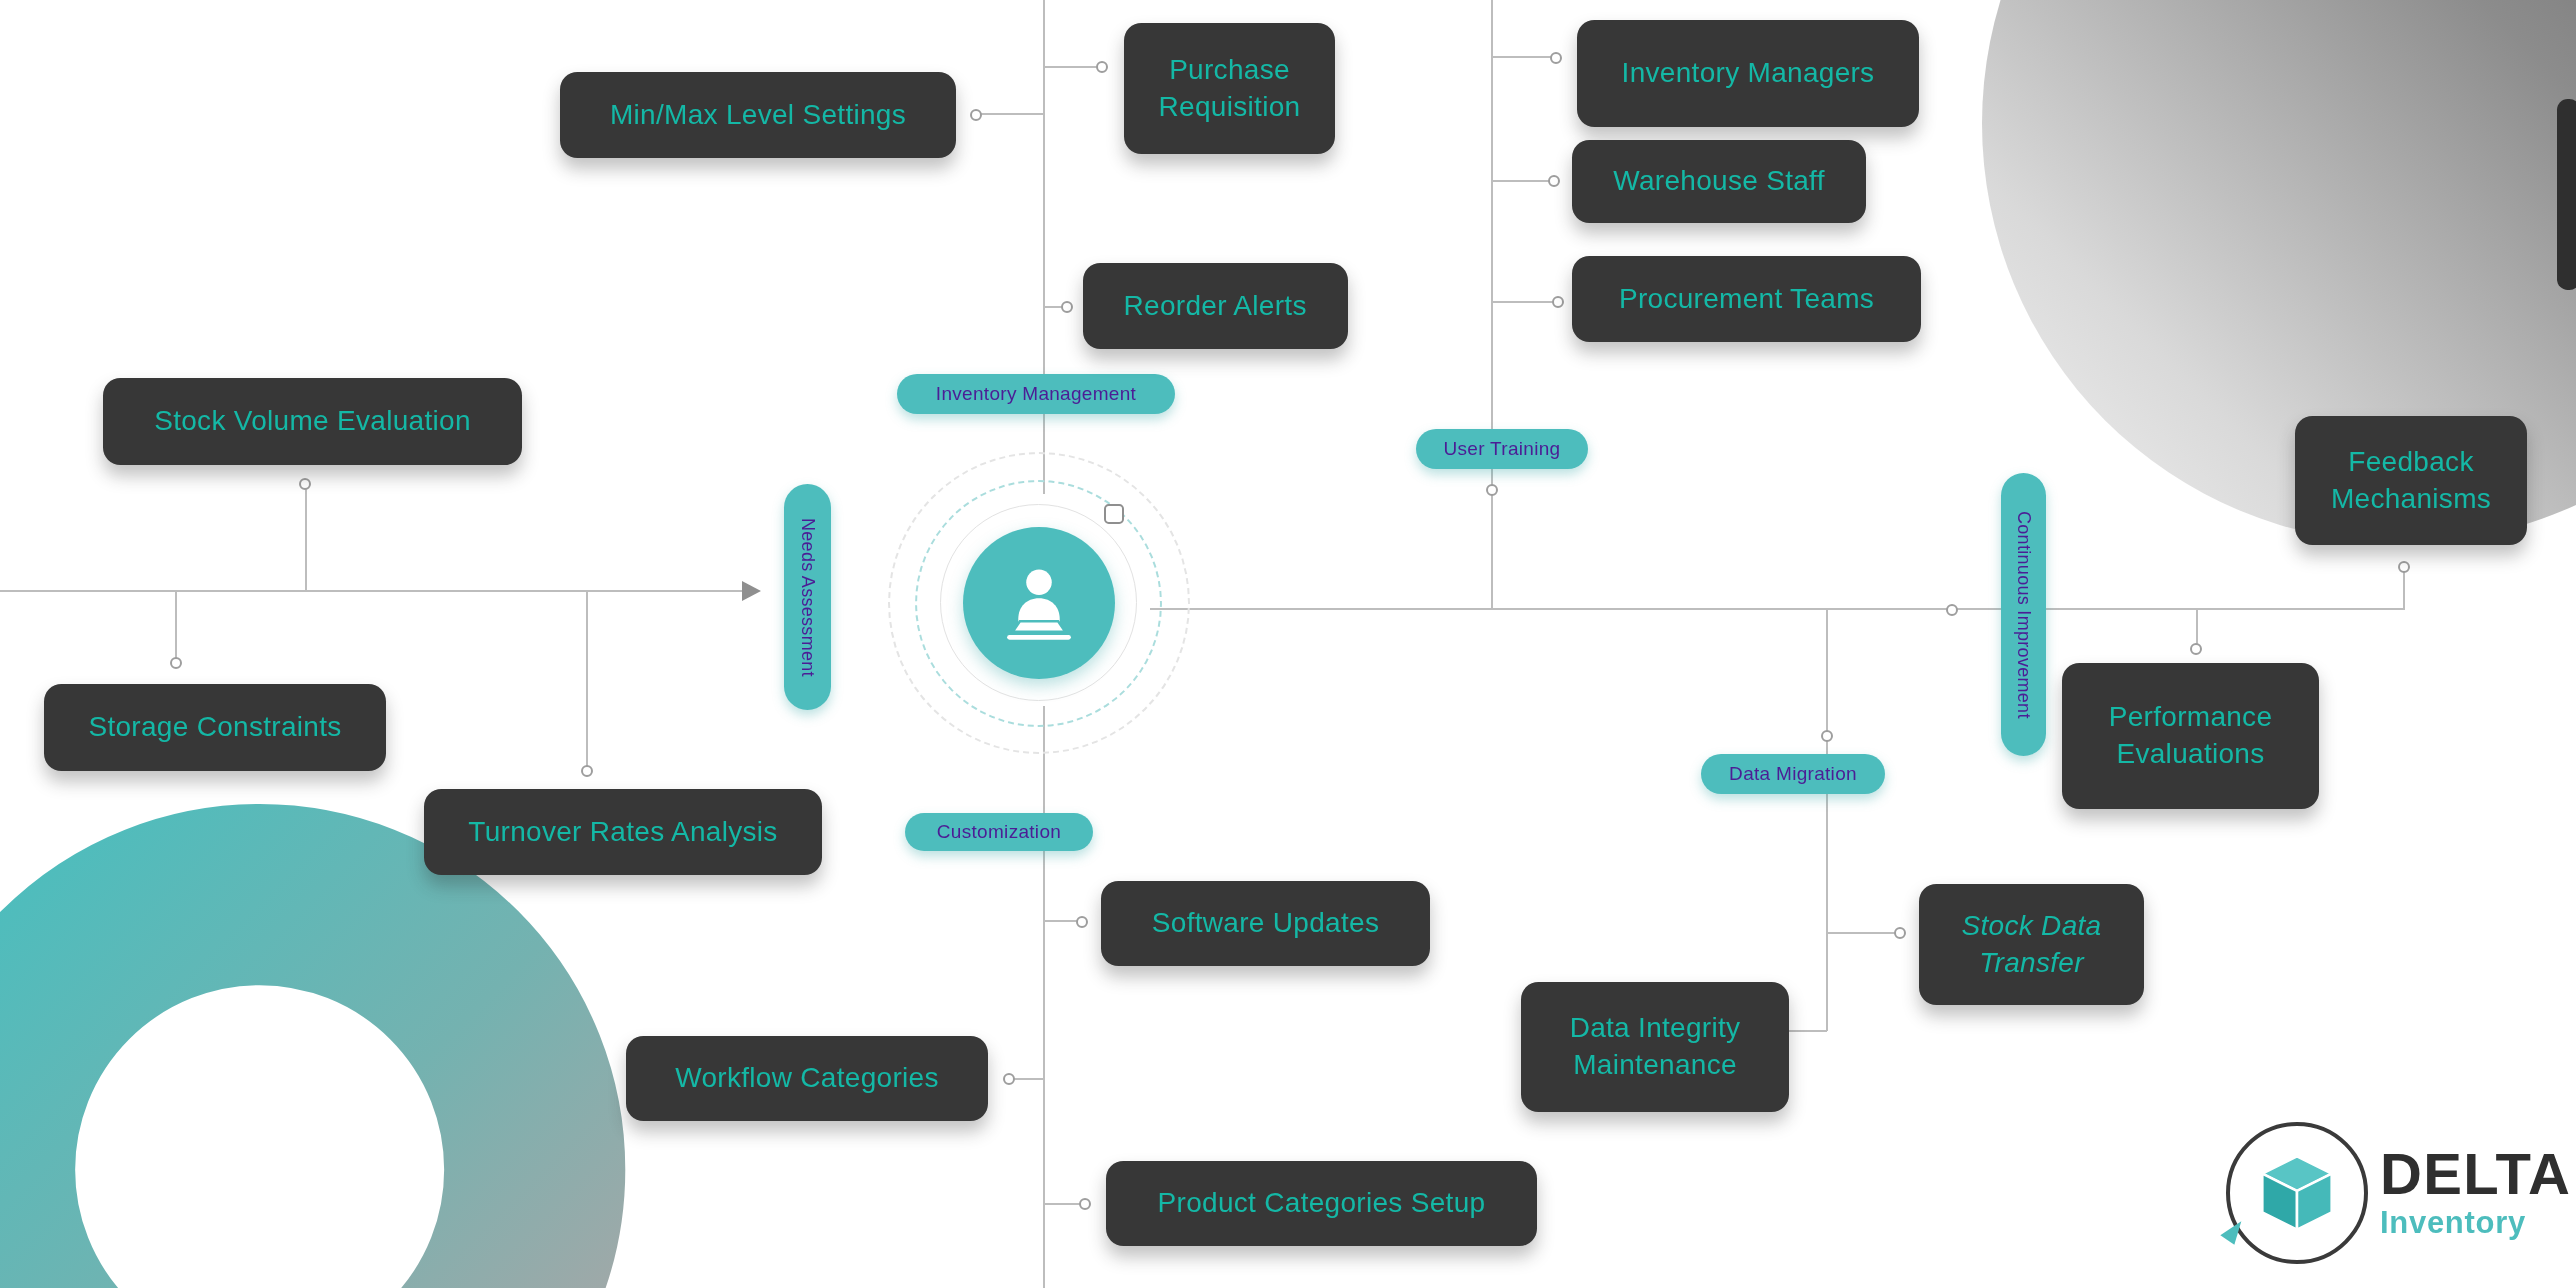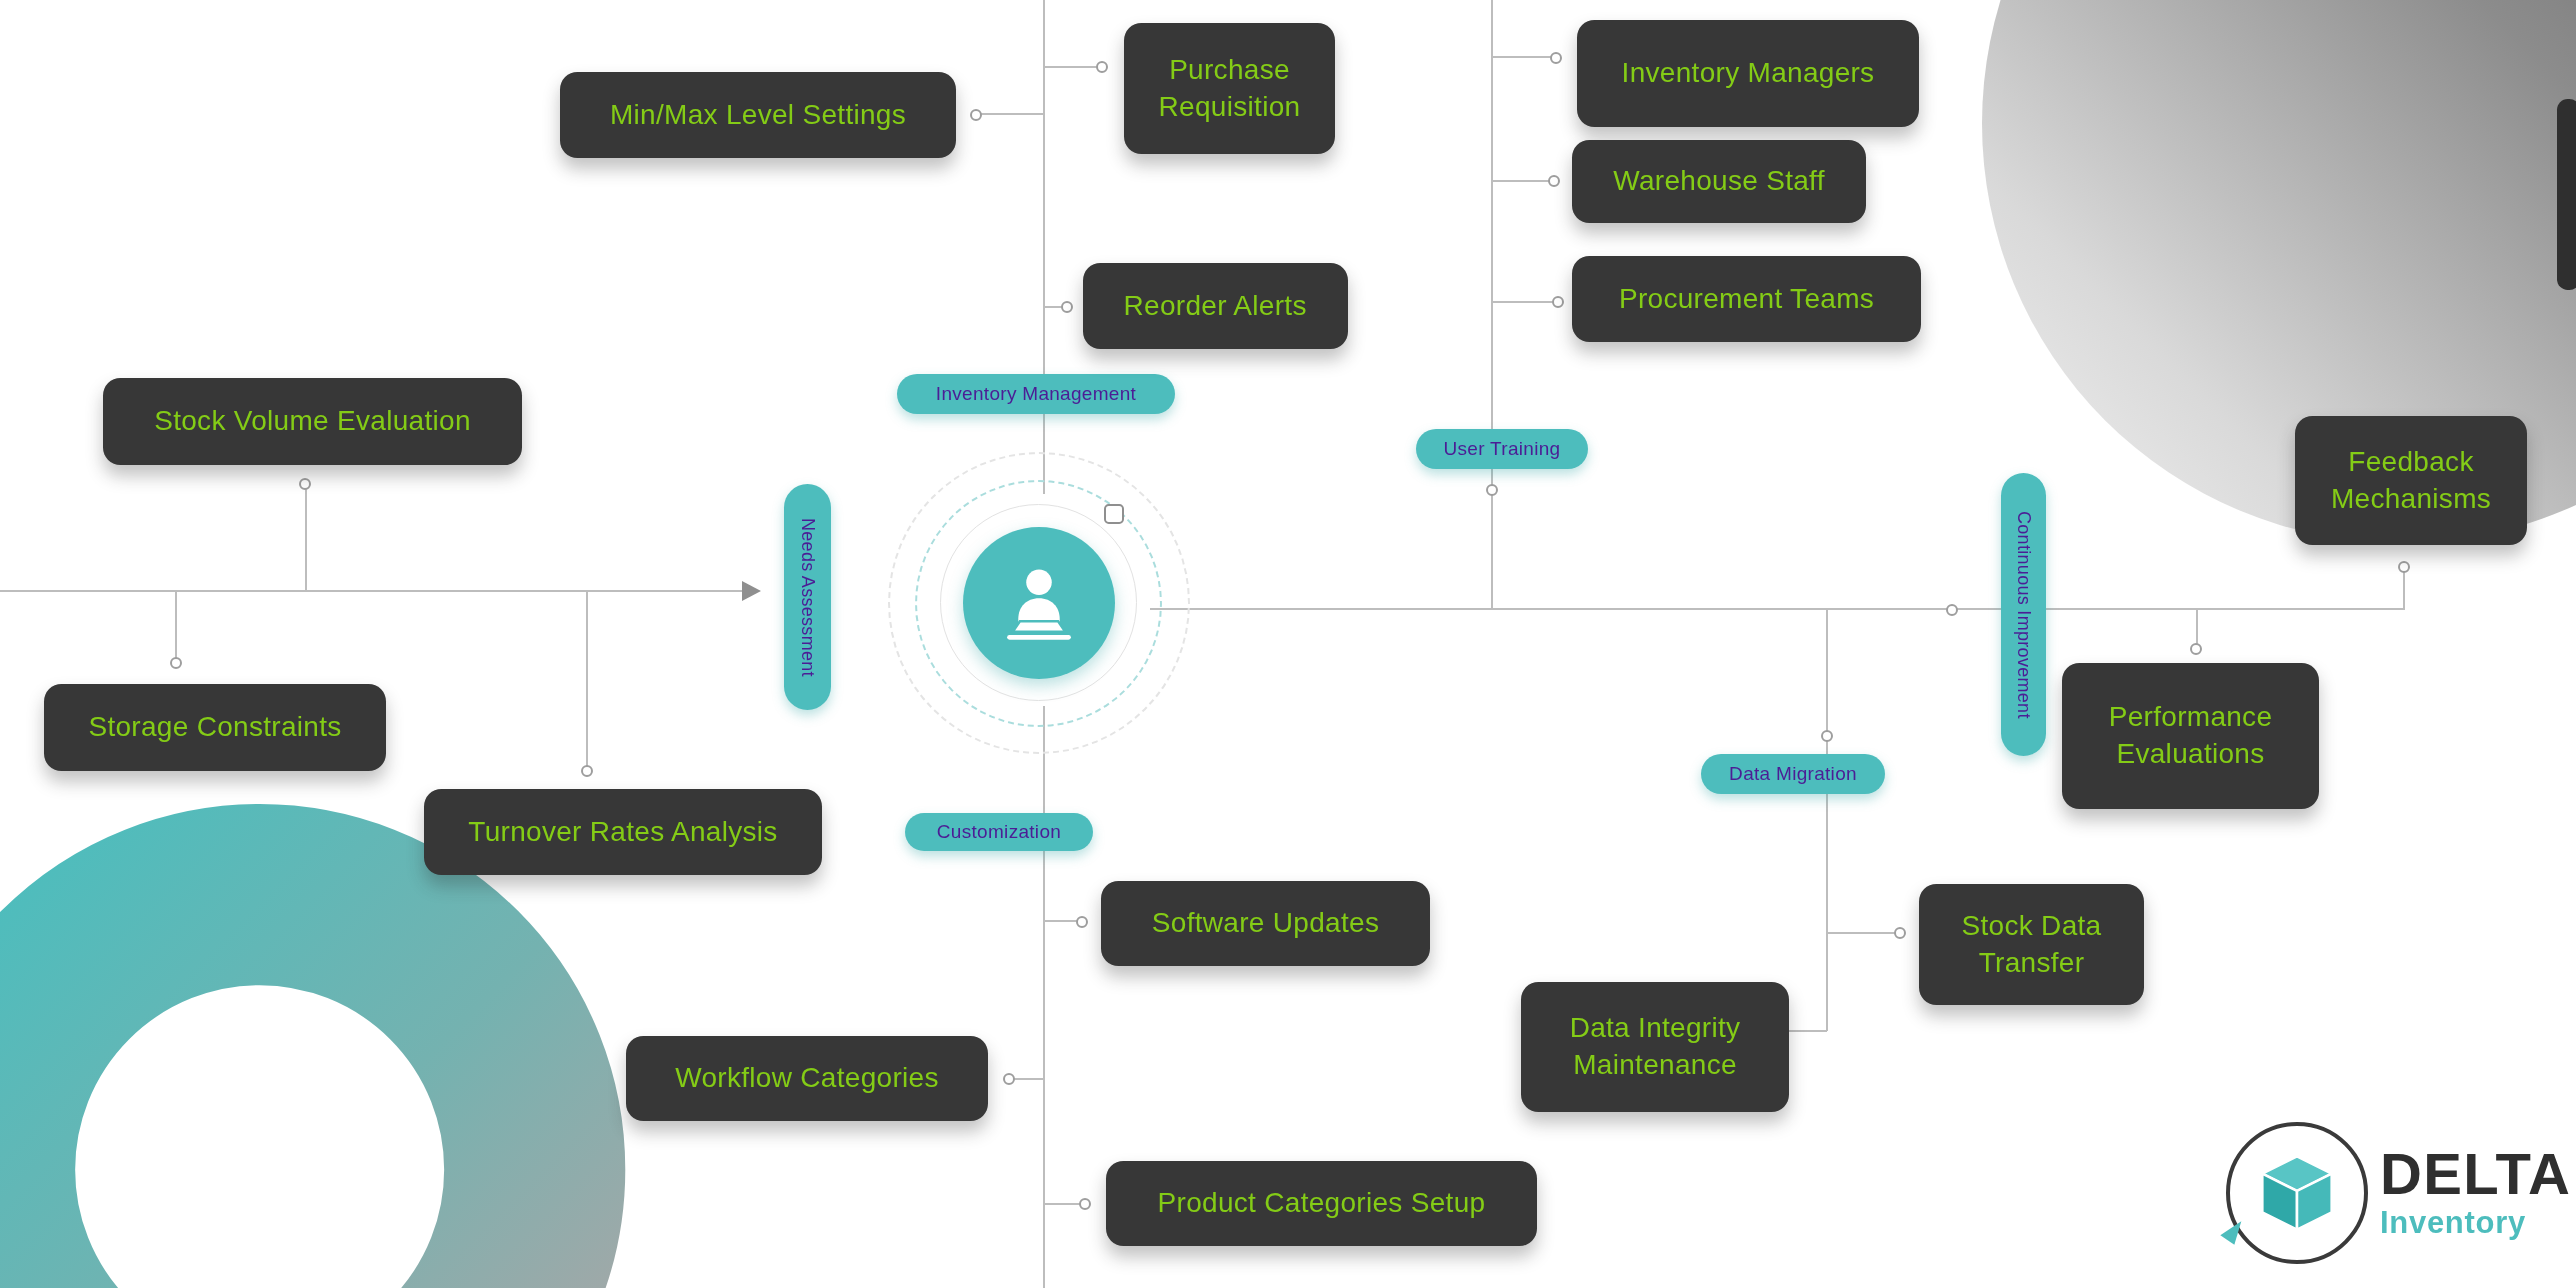--- a/index.html
+++ b/index.html
@@ -12,21 +12,21 @@
     background:linear-gradient(225deg,#5e5e5e 0%,#8c8c8c 38%,#d9d9d9 78%,#f4f4f4 100%); z-index:0; }
 
   
   .line { position:absolute; background:#bdbdbd; z-index:1; }
   .dot  { position:absolute; width:12px; height:12px; border:2px solid #9e9e9e; background:#fff;
           border-radius:50%; transform:translate(-50%,-50%); z-index:2; }
   .arrow-head { position:absolute; left:742px; top:581px; width:0; height:0; z-index:2;
           border-top:10.7px solid transparent; border-bottom:10.7px solid transparent; border-left:19px solid #8f8f8f; }
 
   
-  .node { position:absolute; background:#373737; color:#84cc16; border-radius:17.4px;
+  .node { position:absolute; background:#373737; color:#14b8a6; border-radius:17.4px;
           display:flex; align-items:center; justify-content:center; text-align:center;
           font-size:28px; line-height:1.32; padding:0 14.8px; letter-spacing:0.3px;
           box-shadow:0 10.7px 17.4px rgba(40,40,40,.28); z-index:4; }
 
   
   .pill { position:absolute; background:#4DBDBD; color:#4c1d95; border-radius:670px;
           display:flex; align-items:center; justify-content:center; font-size:19px; letter-spacing:0.3px;
           box-shadow:0 5.4px 12px rgba(60,170,170,.35); z-index:4; }
   .pill.vertical { writing-mode:vertical-rl; font-size:18px; }
 
@@ -142,21 +142,21 @@
   <div class="node" style="left:44px;top:684px;width:342px;height:87px;">Storage Constraints</div>
   <div class="node" style="left:424px;top:789px;width:398px;height:86px;">Turnover Rates Analysis</div>
 
   <div class="node" style="left:1577px;top:19.5px;width:342px;height:107px;">Inventory Managers</div>
   <div class="node" style="left:1572px;top:140px;width:294px;height:83px;">Warehouse Staff</div>
   <div class="node" style="left:1572px;top:256px;width:349px;height:86px;">Procurement Teams</div>
 
   <div class="node" style="left:2295px;top:416px;width:232px;height:129px;">Feedback Mechanisms</div>
   <div class="node" style="left:2062px;top:663px;width:257px;height:146px;">Performance Evaluations</div>
 
-  <div class="node" style="left:1919px;top:884px;width:225px;height:121px;">Stock Data Transfer</div>
+  <div class="node" style="left:1919px;top:884px;width:225px;height:121px;font-style:italic;">Stock Data Transfer</div>
   <div class="node" style="left:1487px;top:982px;width:268px;height:130px;margin-left:34px;">Data Integrity Maintenance</div>
 
   <div class="node" style="left:1101px;top:881px;width:329px;height:85px;">Software Updates</div>
   <div class="node" style="left:626px;top:1036px;width:362px;height:85px;">Workflow Categories</div>
   <div class="node" style="left:1106px;top:1161px;width:431px;height:85px;">Product Categories Setup</div>
 
   <div class="logo-wrap">
     <div class="logo-circle" style="position:relative;">
       <svg viewBox="0 0 100 100" width="102" height="102">
         <polygon points="50,14 84,31 50,48 16,31" fill="#58c5c5" stroke="#ffffff" stroke-width="2.5"></polygon>

